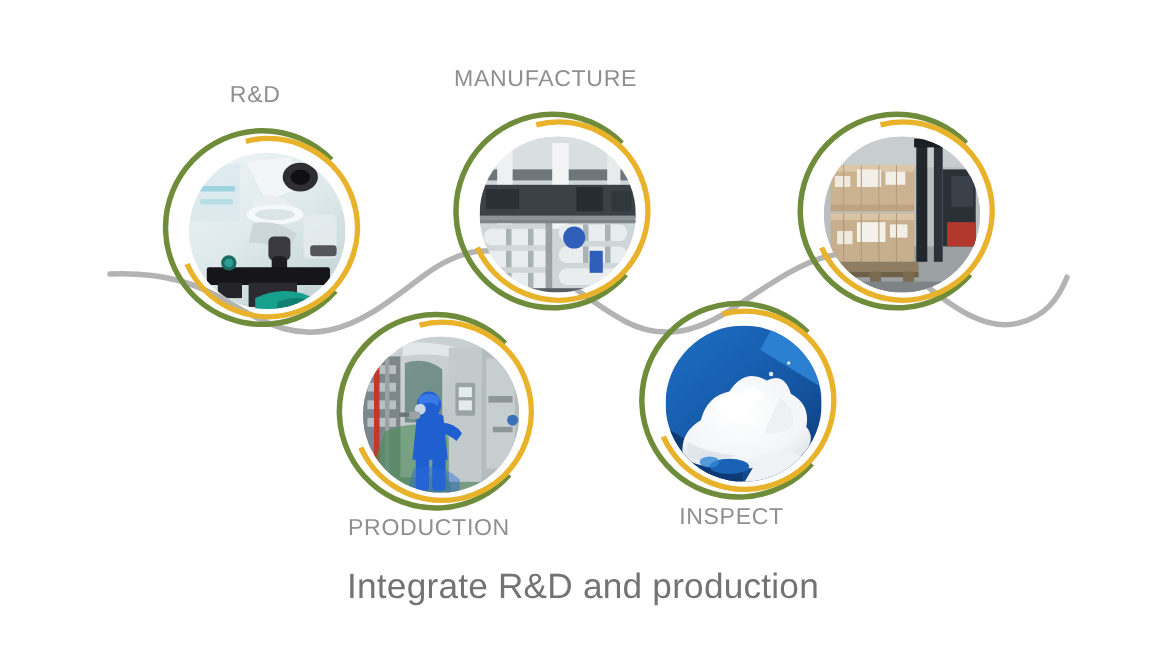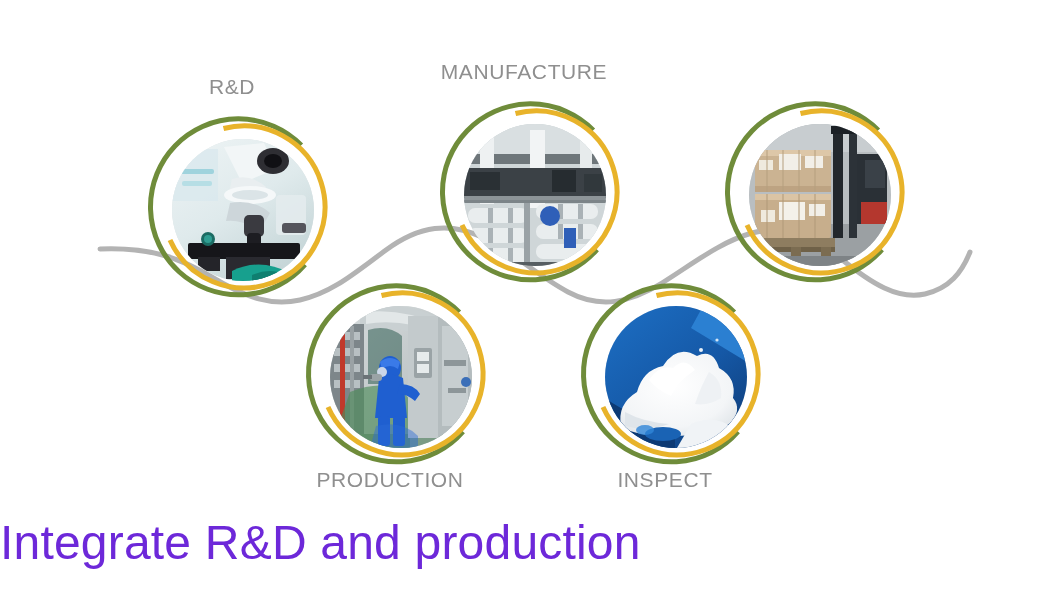--- a/index.html
+++ b/index.html
@@ -64,22 +64,23 @@
   }
   .label-top   { top: -44px; left: -90px; }
   .label-bottom{ top: 182px; left: -90px; }
 
   
   #caption {
     position: absolute;
     left: 0;
     top: 515px;
     width: 1060px;
-    color: #6d28d9;
-    font-size: 48px;
+    text-align: center;
+    color: #737373;
+    font-size: 32px;
     letter-spacing: 0.2px;
     z-index: 3;
     font-family: "Liberation Sans", sans-serif;
   }
 </style>
 </head>
 <body>
 
 <div id="stage">
 
@@ -133,21 +134,21 @@
           <path d="M60 132 q28 -14 58 2 l0 10 l-58 0 Z" fill="#17a08e"></path>
           <path d="M80 136 q18 -8 34 0 l0 8 l-34 0 Z" fill="#0f7f70"></path>
           <rect x="104" y="56" width="30" height="40" rx="4" fill="#e3ebed" opacity="0.9"></rect>
           <rect x="110" y="84" width="24" height="10" rx="3" fill="#55555c"></rect>
         </svg>
       </div>
     </div>
     <div class="node-label label-top">R&amp;D</div>
   </div>
 
-  <div class="node" style="left:444px; top:104px; width:182px; height:182px;">
+  <div class="node" style="left:416px; top:104px; width:182px; height:182px;">
     <div class="ring-wrap" style="width:182px;height:182px;">
       <svg class="ring-svg" width="182" height="182" viewBox="0 0 182 182" xmlns="http://www.w3.org/2000/svg">
         <path d="M 149.3 26.2 A 88 88 0 1 0 153.0 145.5" fill="none" stroke="#6f8c3a" stroke-width="5" stroke-linecap="butt"></path>
         <path d="M 71.5 9.5 A 81 81 0 1 1 18.0 121.0" fill="none" stroke="#e8b32a" stroke-width="5" stroke-linecap="butt"></path>
       </svg>
       <div class="photo" style="left:20px;top:20px;width:142px;height:142px;">
         <svg width="142" height="142" viewBox="0 0 142 142" xmlns="http://www.w3.org/2000/svg">
           <rect width="142" height="142" fill="#cfd6d8"></rect>
           <rect x="0" y="0" width="142" height="40" fill="#d9dfe1"></rect>
           <rect x="0" y="30" width="142" height="10" fill="#6e767a"></rect>
@@ -304,21 +305,21 @@
           <rect x="40" y="68" width="12" height="7" rx="3" fill="#9aa3a6"></rect>
           <rect x="33" y="69" width="9" height="4" fill="#6b7377"></rect>
 
           <path d="M46 120 q26 -6 42 10 l0 12 l-48 0 Z" fill="#2b6ad6" opacity="0.45"></path>
         </svg>
       </div>
     </div>
     <div class="node-label label-bottom">PRODUCTION</div>
   </div>
 
-  <div class="node" style="left:585px; top:286px; width:182px; height:182px;">
+  <div class="node" style="left:585px; top:276px; width:182px; height:182px;">
     <div class="ring-wrap" style="width:182px;height:182px;">
       <svg class="ring-svg" width="182" height="182" viewBox="0 0 182 182" xmlns="http://www.w3.org/2000/svg">
         <path d="M 149.3 26.2 A 88 88 0 1 0 153.0 145.5" fill="none" stroke="#6f8c3a" stroke-width="5" stroke-linecap="butt"></path>
         <path d="M 71.5 9.5 A 81 81 0 1 1 18.0 121.0" fill="none" stroke="#e8b32a" stroke-width="5" stroke-linecap="butt"></path>
       </svg>
       <div class="photo" style="left:20px;top:20px;width:142px;height:142px;">
         <svg width="142" height="142" viewBox="0 0 142 142" xmlns="http://www.w3.org/2000/svg">
           <defs>
             <linearGradient id="g_in" x1="0" y1="0" x2="0.8" y2="1">
               <stop offset="0%" stop-color="#1d6fc4"></stop>

